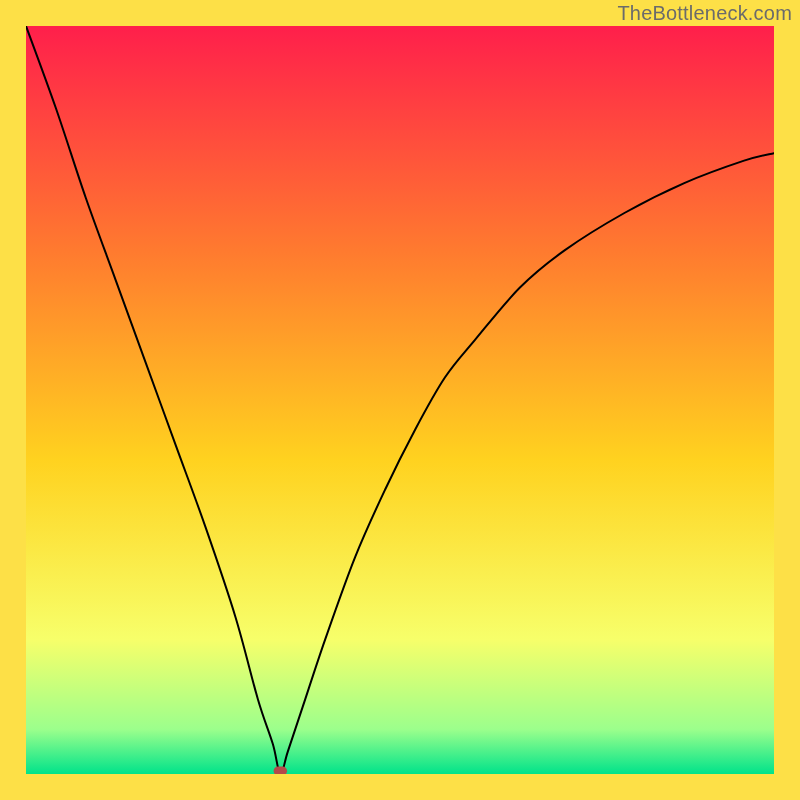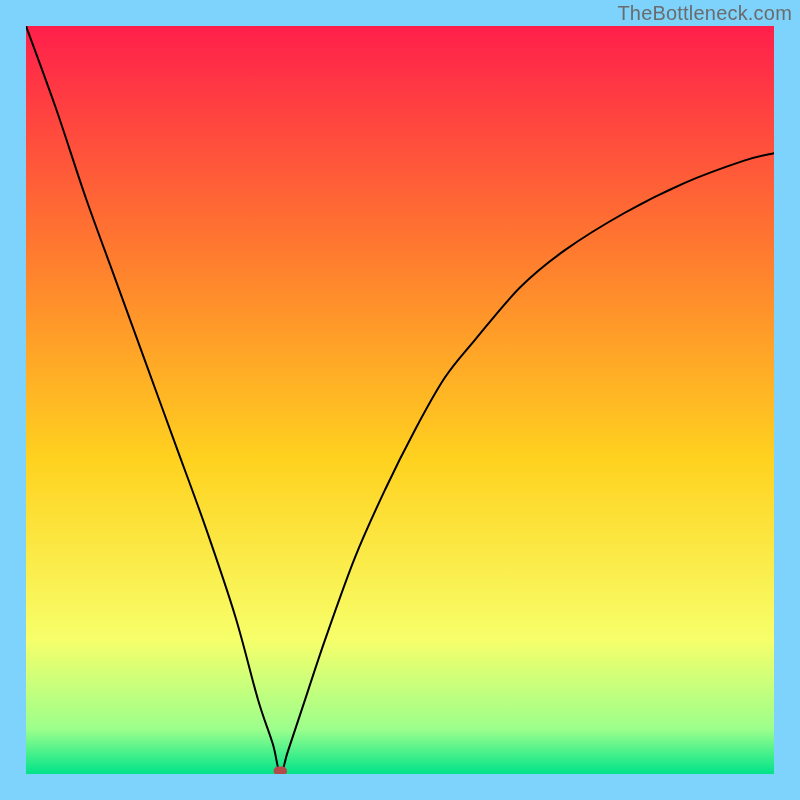--- a/index.html
+++ b/index.html
@@ -8,21 +8,21 @@
     width: 800px;
     height: 800px;
     background: #000;
     font-family: Arial, Helvetica, sans-serif;
     overflow: hidden;
   }
   .frame {
     position: relative;
     width: 800px;
     height: 800px;
-    background: #7dd3fc;
+    background: #fde047;
   }
   .watermark {
     position: absolute;
     top: 2px;
     right: 8px;
     color: #6b6b6b;
     font-size: 20px;
     font-weight: 400;
     letter-spacing: 0.2px;
     user-select: none;

